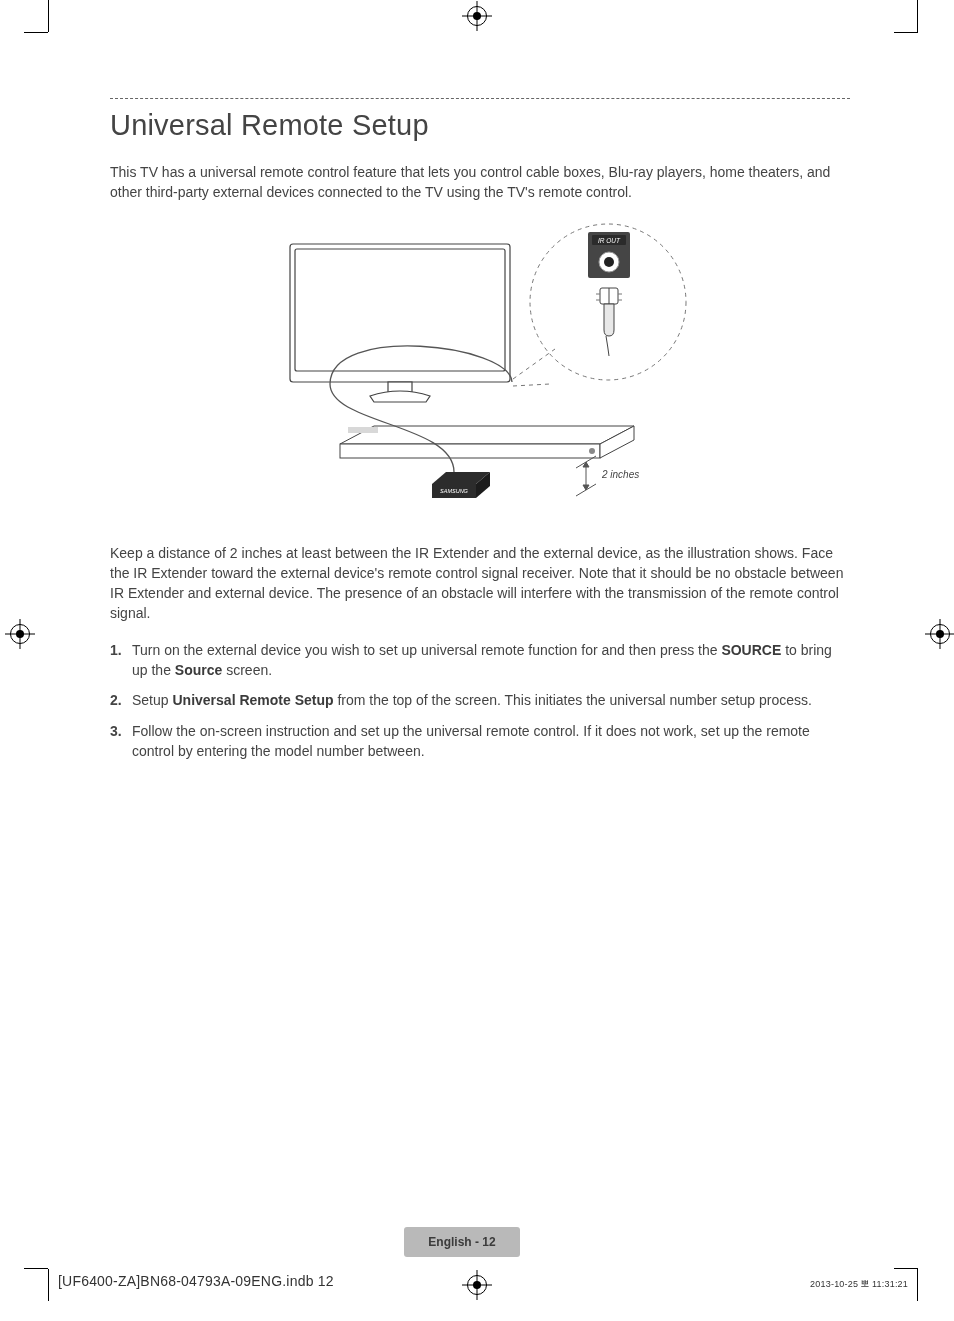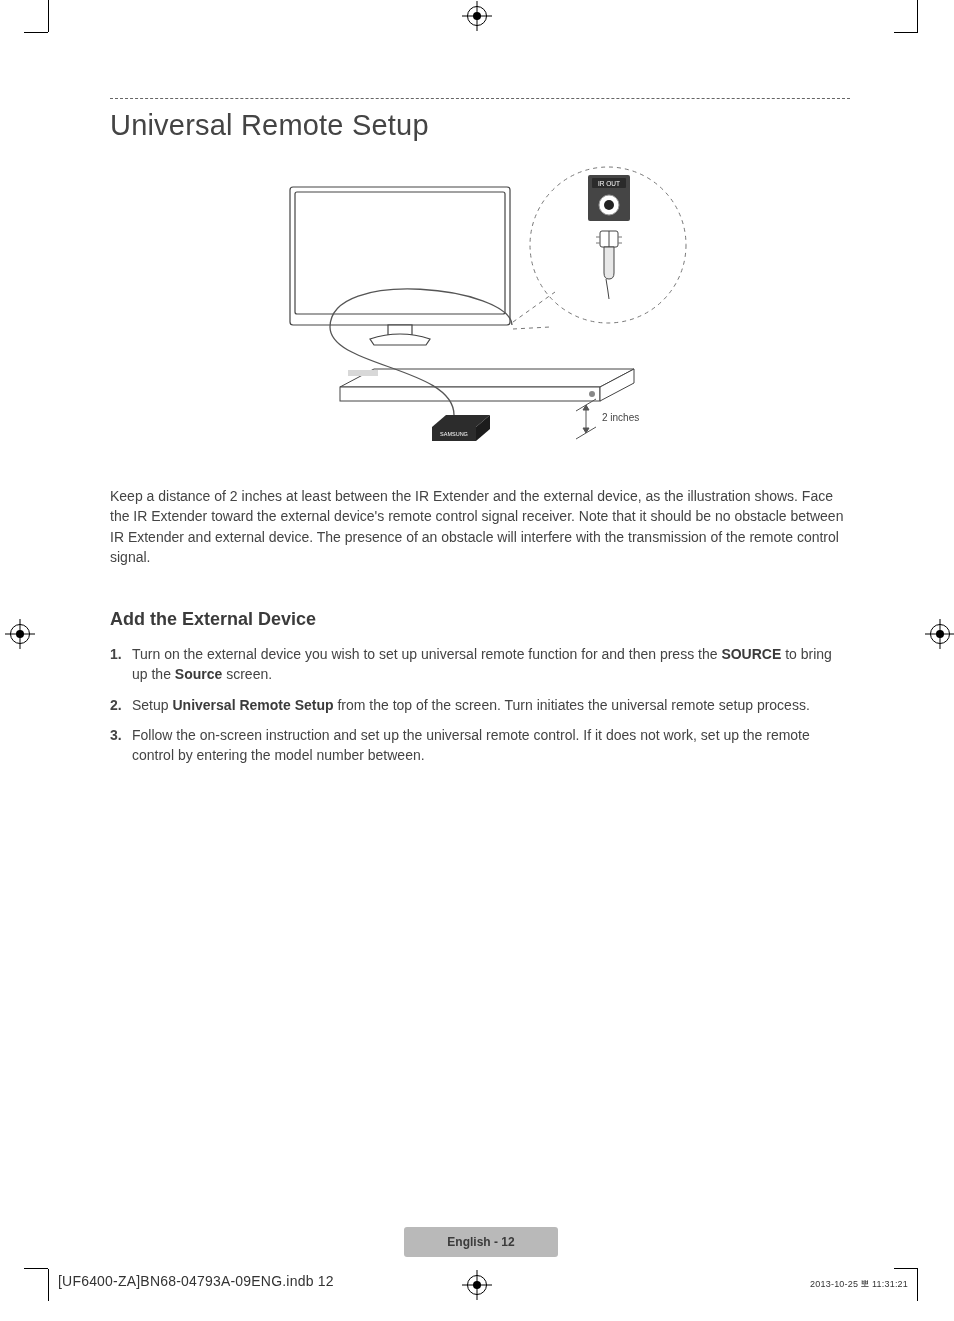--- a/index.html
+++ b/index.html
@@ -66,20 +66,21 @@
     font-size: 14px;
     line-height: 1.45;
     color: #444;
     margin-bottom: 16px;
   }
   .diagram {
     width: 520px;
     height: 310px;
     margin: 6px auto 14px auto;
     position: relative;
+    font-style: italic;
   }
   .diagram svg { width:100%; height:100%; }
 
   h2 {
     font-size: 18px;
     font-weight: 700;
     color: #3b3b3b;
     margin-top: 42px;
     margin-bottom: 14px;
   }
@@ -104,21 +105,21 @@
     top: 0;
     font-weight: 700;
     color: #444;
   }
   .b { font-weight: 700; color:#3b3b3b; }
 
   .page-tab {
     position: absolute;
     left: 404px;
     bottom: 64px;
-    width: 154px;
+    width: 116px;
     height: 30px;
     background: #b9b9b9;
     border-radius: 3px;
     display:flex;
     align-items:center;
     justify-content:center;
     font-size: 12px;
     font-weight: 700;
     color: #3b3b3b;
   }
@@ -165,20 +166,21 @@
     <span class="cross-v"></span>
   </div>
 <div class="reg-mark reg-bottom">
     <span class="cross-h"></span>
     <span class="cross-v"></span>
   </div>
 
 <div class="content">
   <div class="dashline"></div>
   <h1>Universal Remote Setup</h1>
+  <p class="para">This TV has a universal remote control feature that lets you control cable boxes, Blu-ray players, home theaters, and other third-party external devices connected to the TV using the TV's remote control.</p>
 
   <div class="diagram">
     <svg viewBox="0 0 520 300">
 
       <circle cx="388" cy="78" r="78" fill="none" stroke="#777" stroke-width="1" stroke-dasharray="4 4"></circle>
 
       <line x1="293" y1="155" x2="335" y2="125" stroke="#777" stroke-width="1" stroke-dasharray="4 4"></line>
       <line x1="293" y1="162" x2="330" y2="160" stroke="#777" stroke-width="1" stroke-dasharray="4 4"></line>
 
       <rect x="368" y="8" width="42" height="46" rx="2" fill="#454545"></rect>
@@ -225,28 +227,27 @@
         <line x1="366" y1="238" x2="366" y2="266"></line>
         <path d="M366 238 l-3 5 l6 0 z" fill="#555"></path>
         <path d="M366 266 l-3 -5 l6 0 z" fill="#555"></path>
       </g>
       <text x="382" y="254" font-size="10" fill="#444">2 inches</text>
     </svg>
   </div>
 
   <p class="para">Keep a distance of 2 inches at least between the IR Extender and the external device, as the illustration shows. Face the IR Extender toward the external device's remote control signal receiver. Note that it should be no obstacle between IR Extender and external device. The presence of an obstacle will interfere with the transmission of the remote control signal.</p>
 
-  <h2>Add the External Device</h2>
 
   <ol class="steps">
     <li>
       <span>Turn on the external device you wish to set up universal remote function for and then press the </span><span class="b">SOURCE</span><span> to bring up the </span><span class="b">Source</span><span> screen.</span>
     </li>
     <li>
-      <span>Setup </span><span class="b">Universal Remote Setup</span><span> from the top of the screen. Turn initiates the universal remote setup process.</span>
+      <span>Setup </span><span class="b">Universal Remote Setup</span><span> from the top of the screen. This initiates the universal number setup process.</span>
     </li>
     <li>
       <span>Follow the on-screen instruction and set up the universal remote control. If it does not work, set up the remote control by entering the model number between.</span>
     </li>
   </ol>
 </div>
 
 <div class="page-tab">English - 12</div>
 <div class="footer-left">[UF6400-ZA]BN68-04793A-09ENG.indb   12</div>
 <div class="footer-right">2013-10-25   뽀 11:31:21</div>

